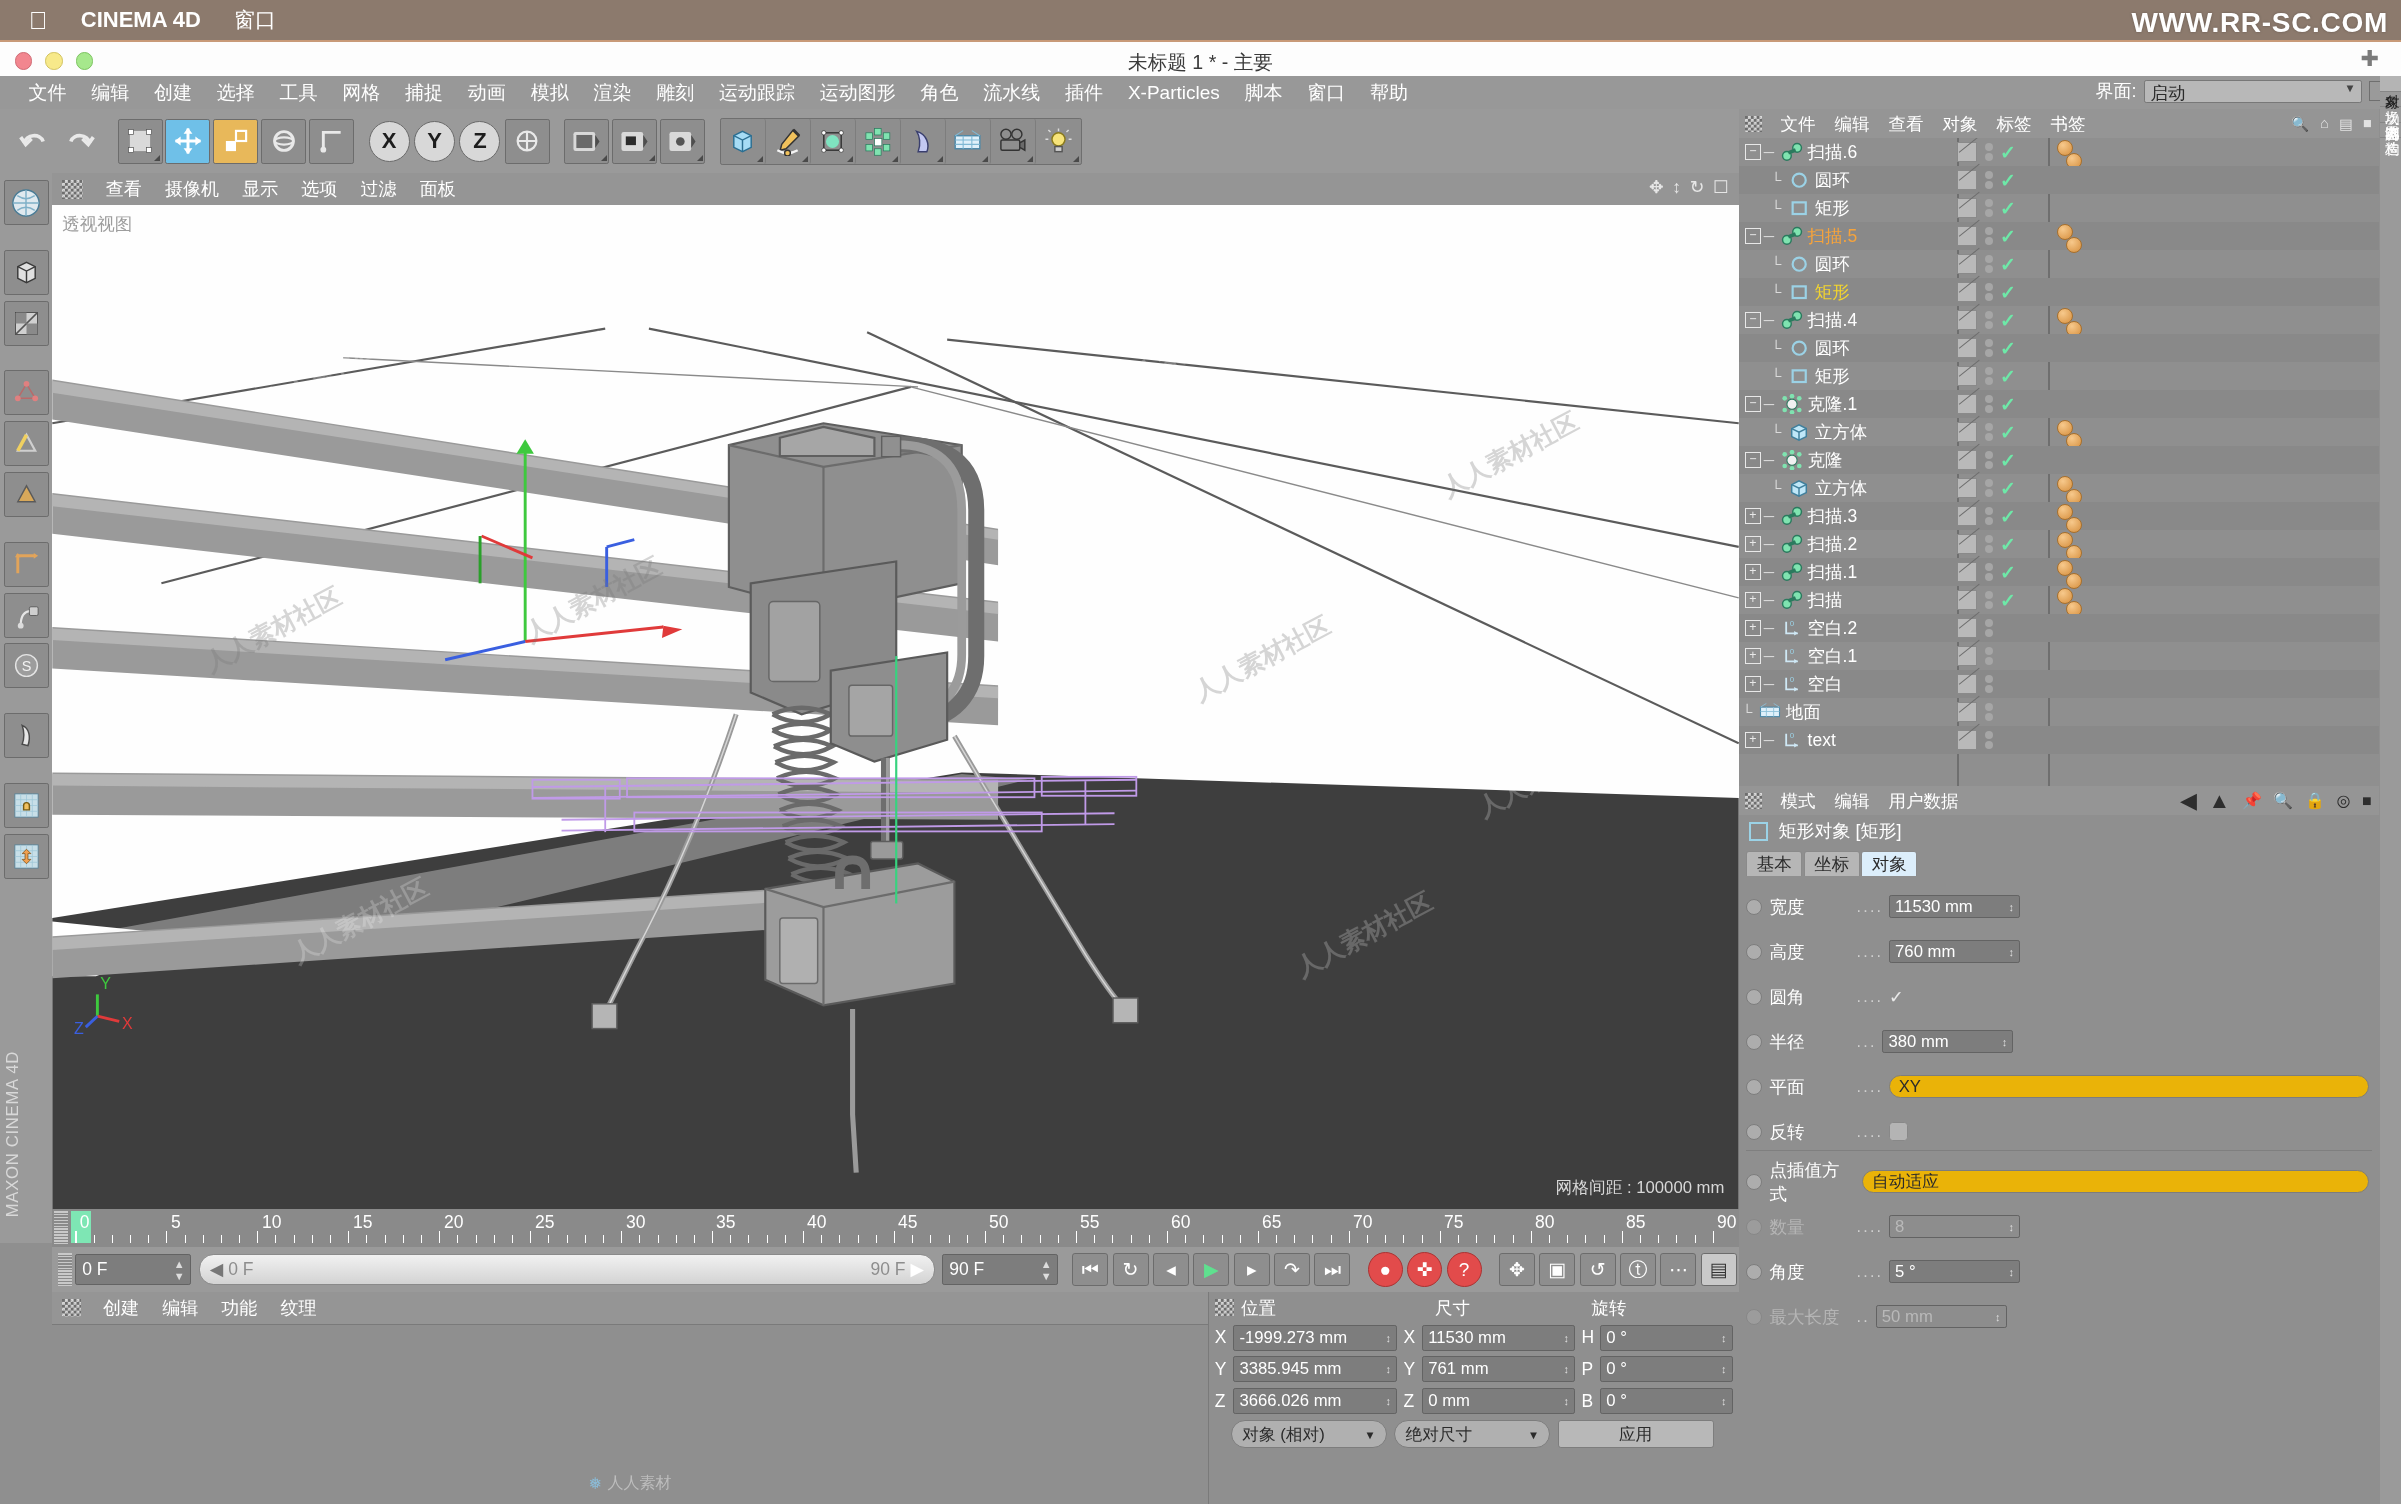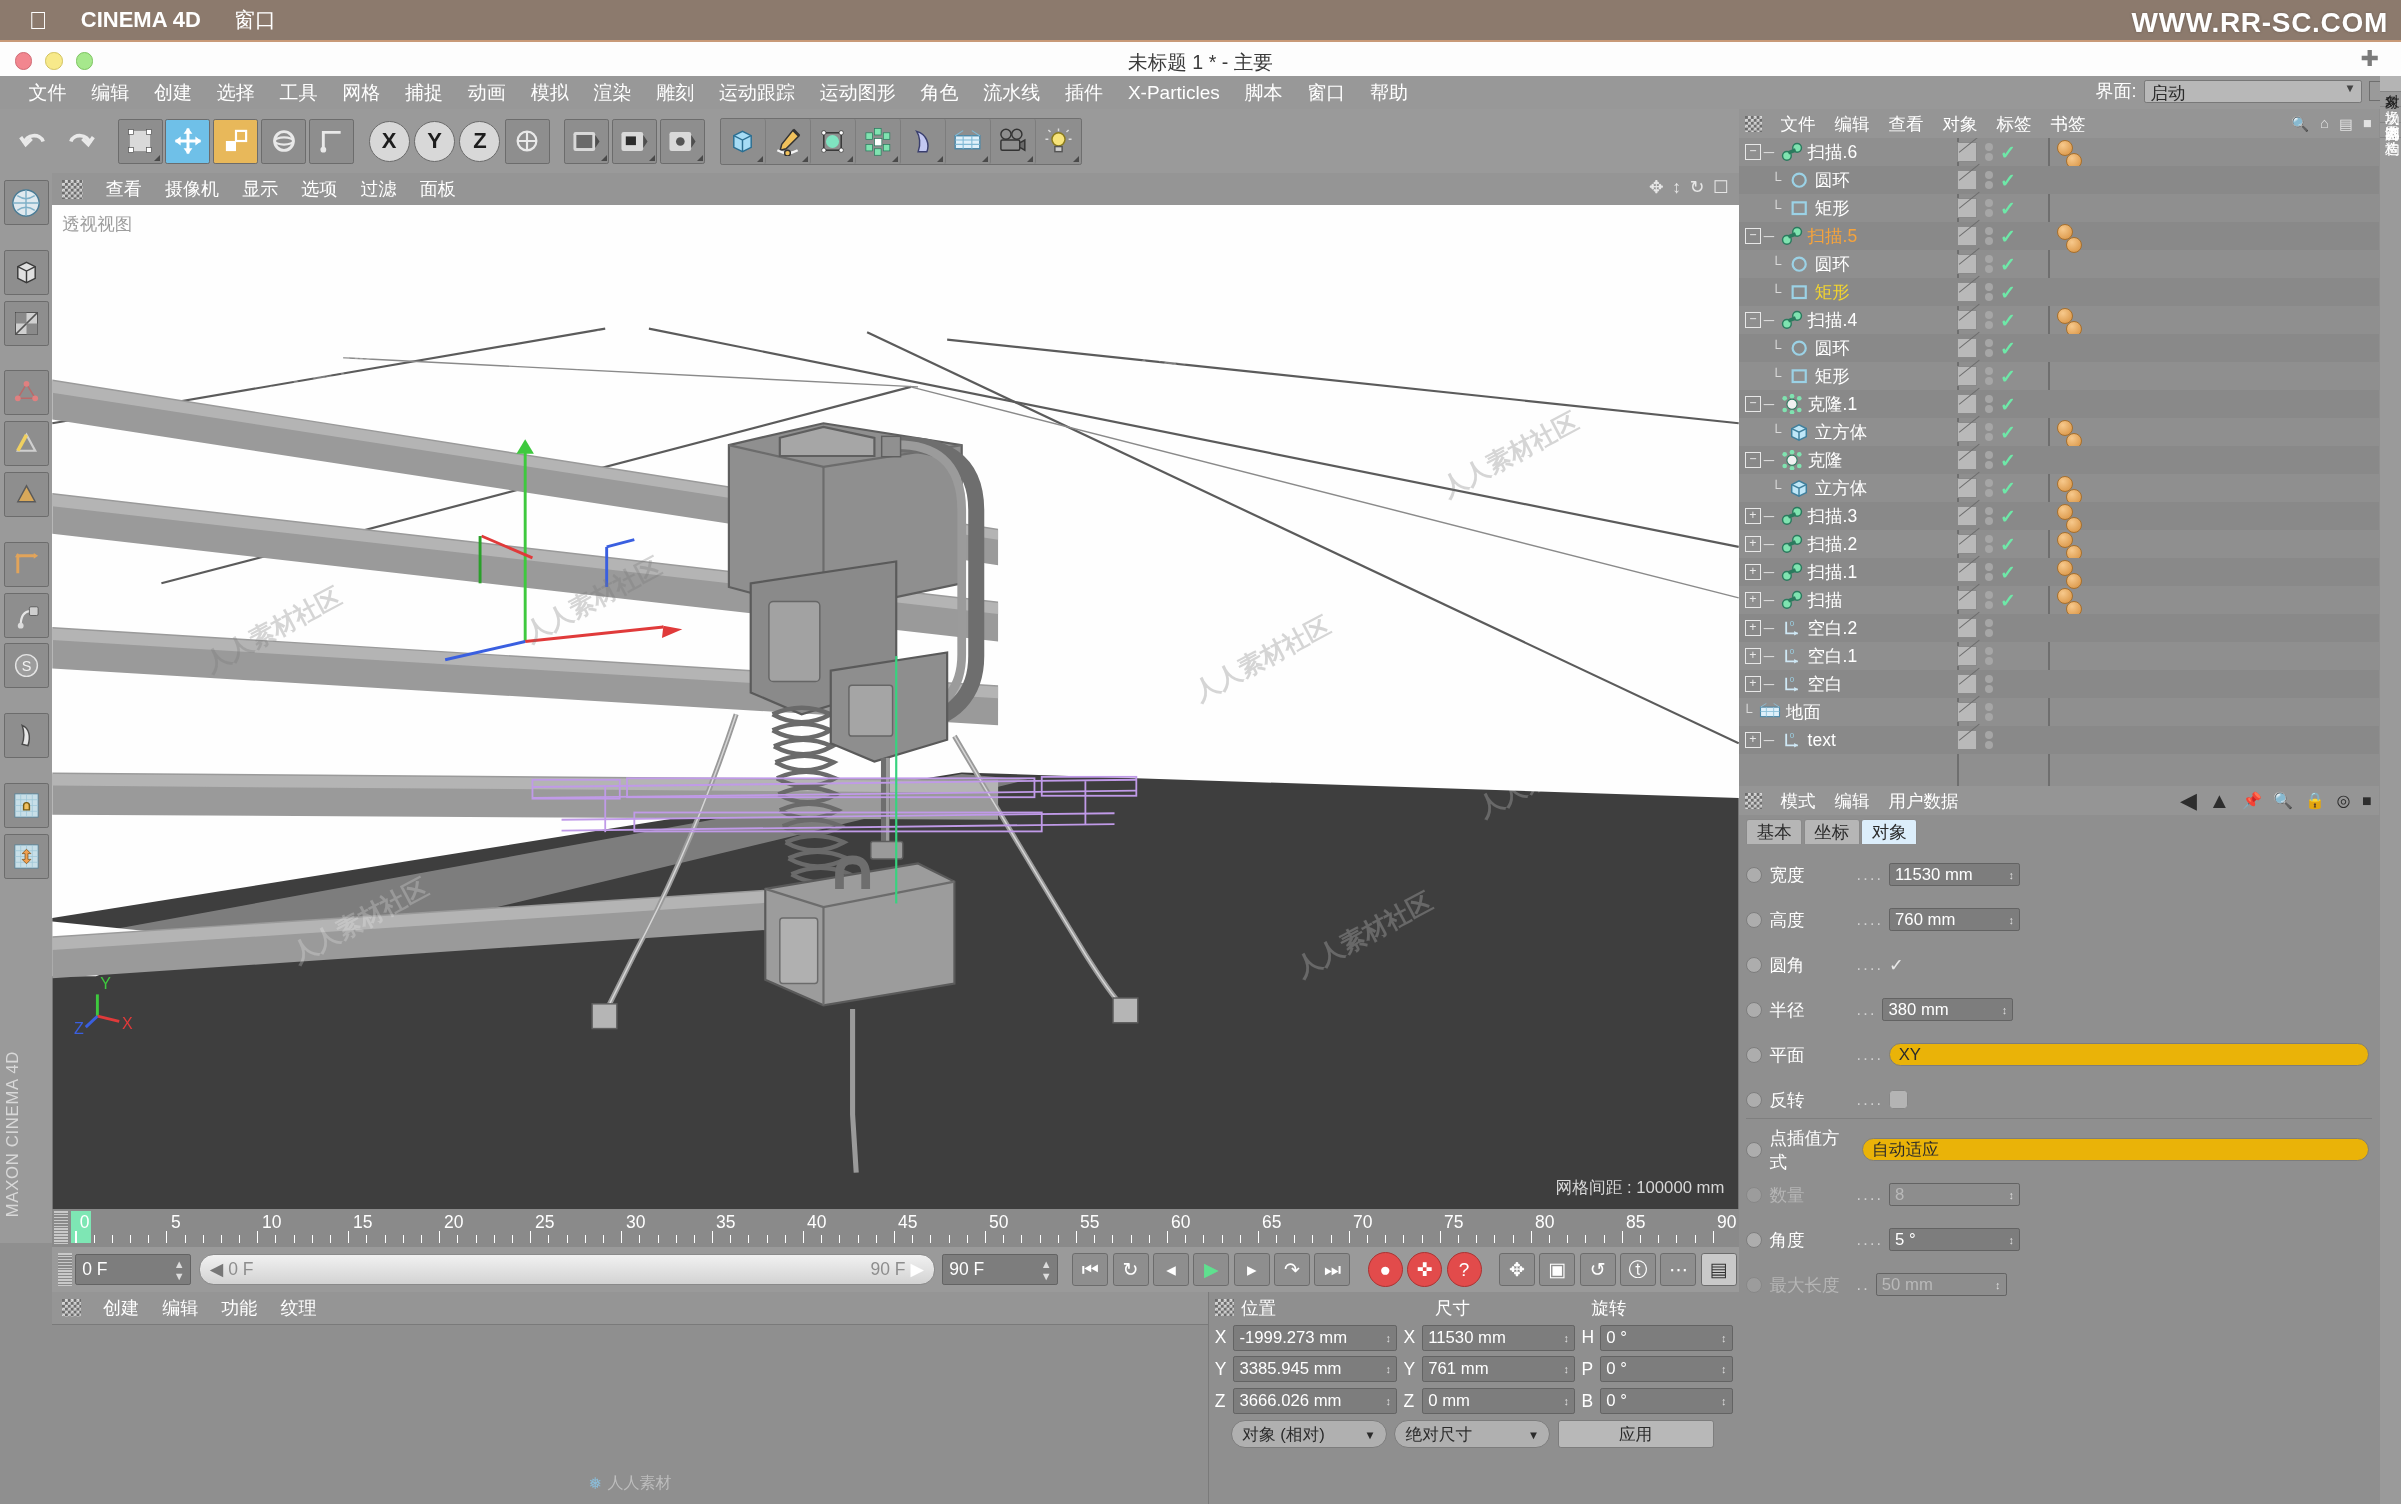--- a/index.html
+++ b/index.html
@@ -1425,20 +1425,24 @@
         <span class="rt">
         <span style="font-size:22px;">◀</span>
         <span style="font-size:22px;">▲</span>
         <span>📌</span>
         <span>🔍</span>
         <span>🔒</span>
         <span>◎</span>
         <span>■</span>
       </span>
     </div>
+    <div class="am-obj">
+      <span class="am-obj-ico"></span>
+      <span class="am-obj-name">矩形对象 [矩形]</span>
+    </div>
     <div class="am-tabs" id="am-tabs">
         <span class="am-tab">基本</span>
         <span class="am-tab">坐标</span>
         <span class="am-tab active">对象</span>
       </div>
     <div id="am-props">
         <div class="am-row">
           <span class="am-radio"></span>
           <span class="am-lbl">宽度</span>
           <span class="am-dots">....</span>

